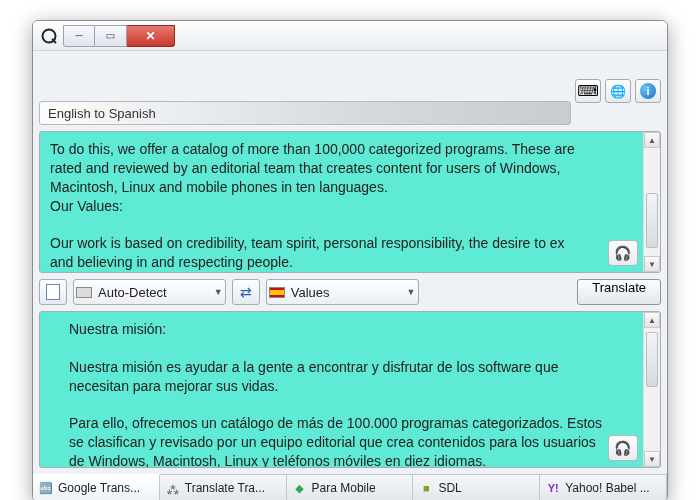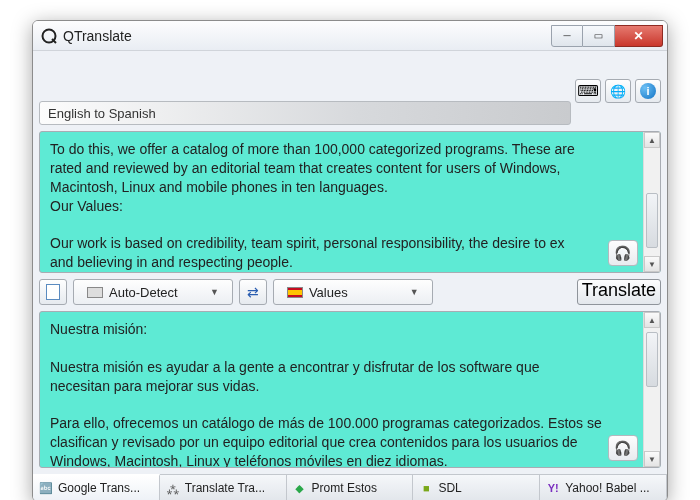--- a/index.html
+++ b/index.html
@@ -95,21 +95,21 @@
   .textpane {
     flex: 1;
     padding: 8px 40px 8px 10px;
     font-size: 14px;
     line-height: 1.35;
     color: #222;
     height: 140px;
     overflow: hidden;
     white-space: pre-wrap;
   }
-  .textpane.output { height: 155px; }
+  .textpane.output { height: 155px; margin-left: 19px; }
   .scrollbar {
     width: 17px;
     background: #f1f1f1;
     border-left: 1px solid #dcdcdc;
     display: flex; flex-direction: column;
     align-items: center;
   }
   .scrollbar .arrow {
     width: 100%; height: 16px;
     background: linear-gradient(#fafafa,#e4e4e4);
@@ -143,35 +143,35 @@
     background: linear-gradient(#fefefe,#e6eaef);
     display:flex;align-items:center;justify-content:center;
     padding: 0 6px;
     font-size:12px;
   }
   .combo {
     height: 26px;
     border:1px solid #a6abb2; border-radius:3px;
     background: linear-gradient(#fefefe,#eceff3);
     display:flex;align-items:center;
-    padding: 0 13px;
+    padding: 0 2px;
     gap:6px;
     flex:1;
     position:relative;
     color:#222;
   }
   .combo .caret {
     margin-left:auto;
     font-size:9px;color:#555;
   }
   .translatebtn {
-    height: 26px; padding: 0 4px;
+    height: 26px; padding: 0 14px;
     border:1px solid #8f949b; border-radius:3px;
     background: linear-gradient(#fdfdfe,#e3e7ec);
-    font-size:18px;
+    font-size:13px;
   }
   .flag {
     width:16px;height:11px;display:inline-block;border:1px solid #888;
   }
   .flag.none { background:#ddd; }
   .flag.es {
     background: linear-gradient(to bottom, #c60b1e 0 25%, #ffc400 25% 75%, #c60b1e 75% 100%);
   }
   .tabstrip {
     display:flex;
@@ -213,21 +213,20 @@
 
 <div class="window">
 
   <div class="titlebar">
     <div class="appicon">
       <svg width="16" height="16" viewBox="0 0 16 16">
           <circle cx="8" cy="8" r="6.5" fill="none" stroke="#222" stroke-width="2"></circle>
           <line x1="11" y1="11" x2="15" y2="15" stroke="#222" stroke-width="2"></line>
         </svg>
     </div>
-    <div class="title">QTranslate</div>
     <div class="winbtns">
       <div class="winbtn">─</div>
       <div class="winbtn">▭</div>
       <div class="winbtn close">✕</div>
     </div>
   </div>
 
   <div class="client">
 
     <div class="langbar">
@@ -296,21 +295,21 @@
     <div class="tab active">
       <span class="ticon" style="color:#3b78e7">🔤</span>
       <span>Google Trans...</span>
     </div>
     <div class="tab">
       <span class="ticon" style="color:#5a5a5a">⁂</span>
       <span>Translate Tra...</span>
     </div>
     <div class="tab">
       <span class="ticon" style="color:#2aa84a">◆</span>
-      <span>Promt Estos</span>
+      <span>Para Mobile</span>
     </div>
     <div class="tab">
       <span class="ticon" style="color:#7aa81a">■</span>
       <span>SDL</span>
     </div>
     <div class="tab">
       <span class="ticon" style="color:#7b2fbf;font-weight:bold">Y!</span>
       <span>Yahoo! Babel ...</span>
     </div>
   </div>

